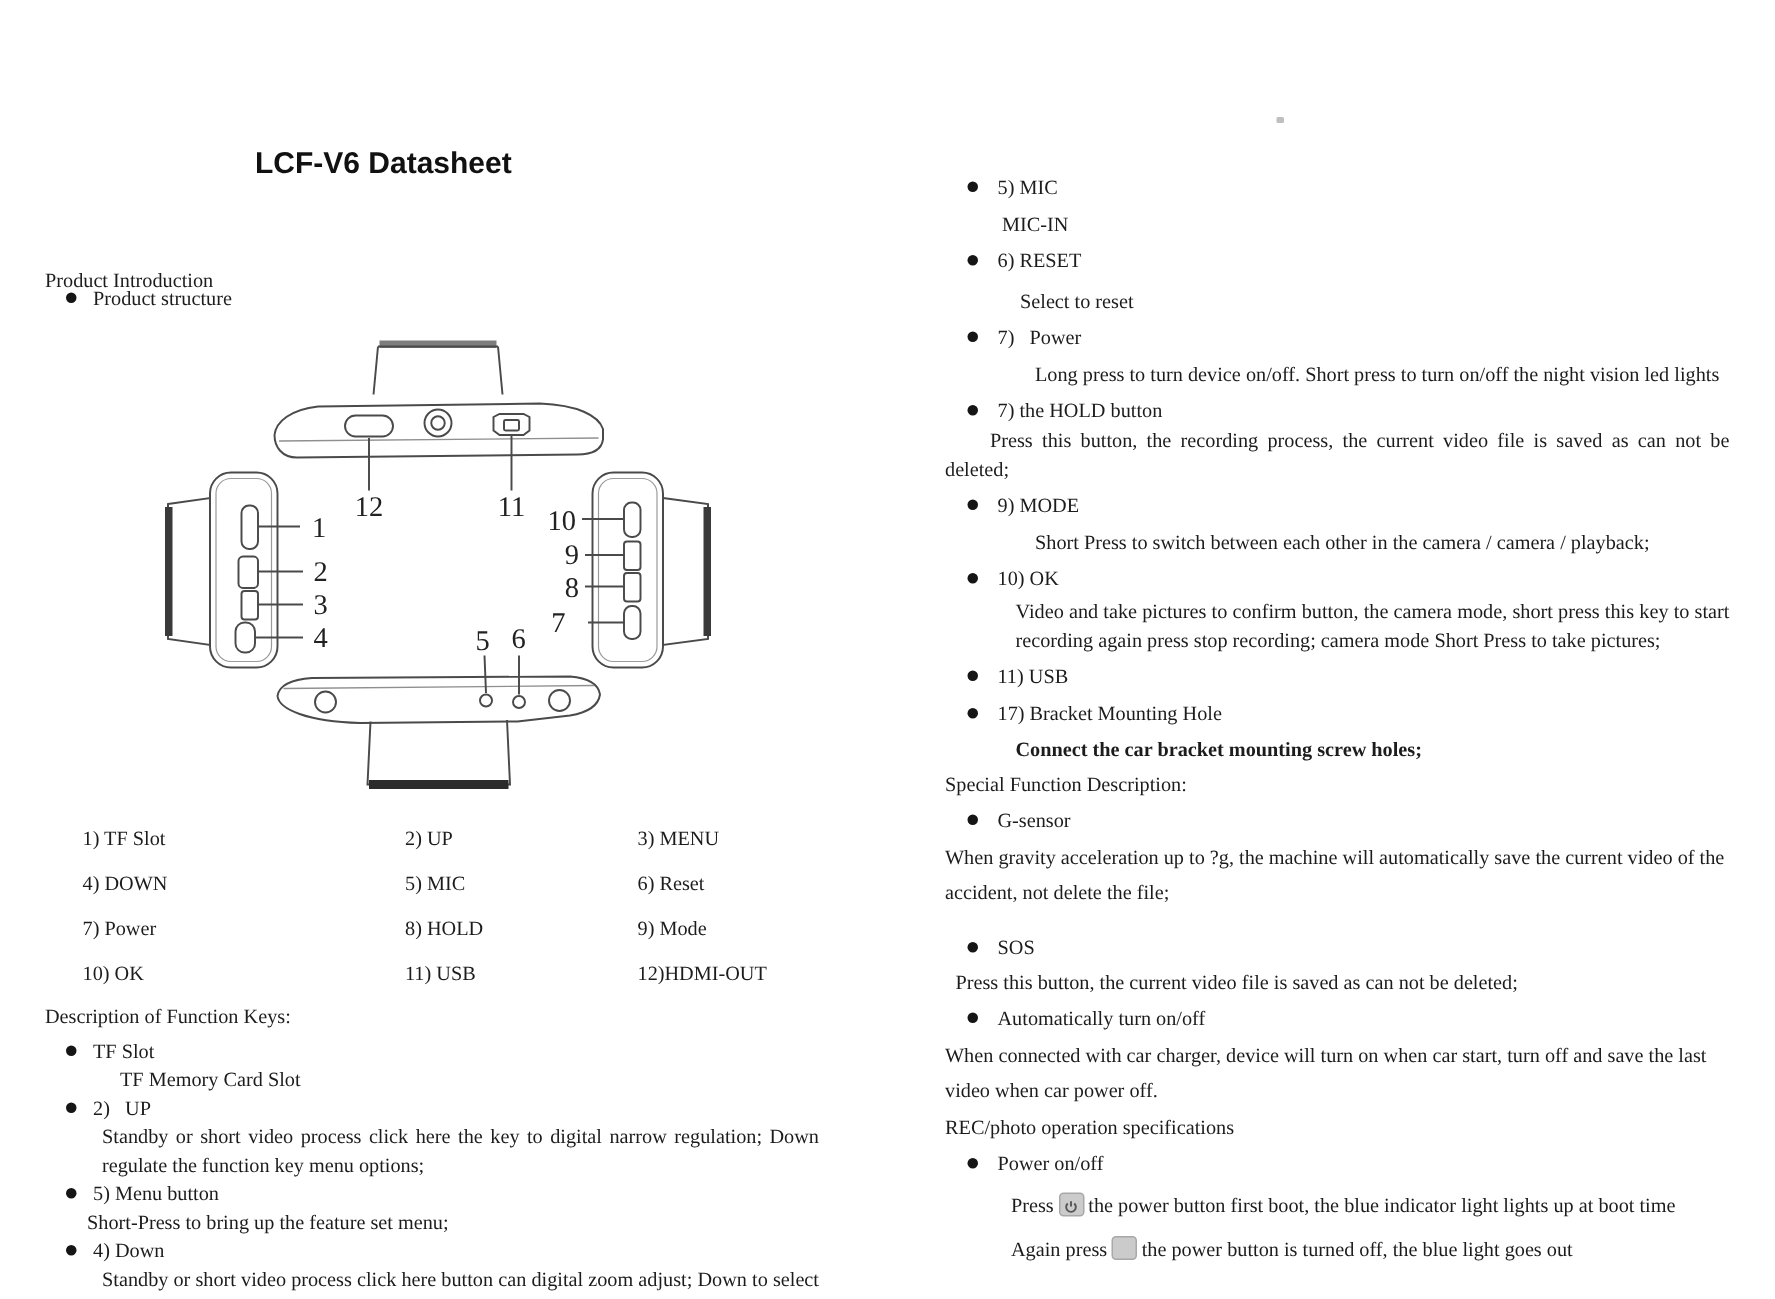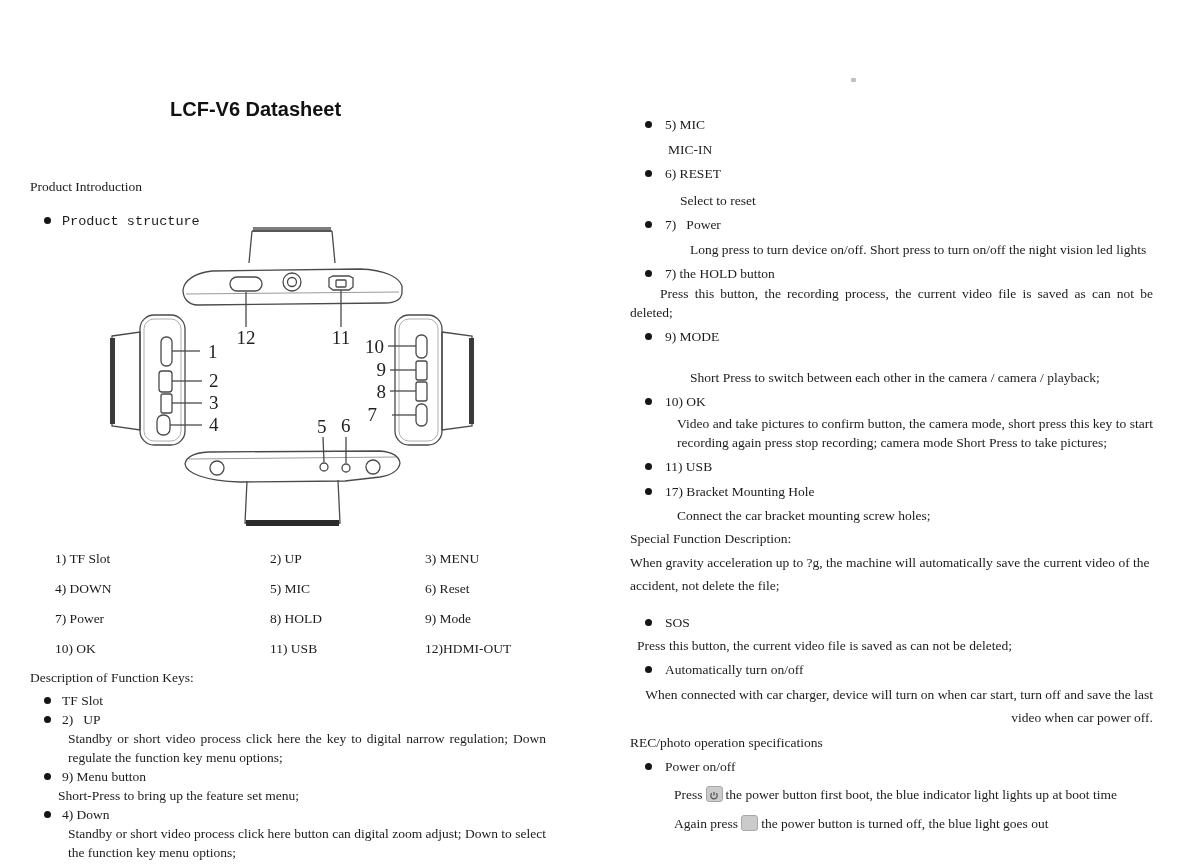--- a/index.html
+++ b/index.html
@@ -4,21 +4,21 @@
 <style>
   html,body{margin:0;padding:0;background:#fff;}
   #page{position:relative;width:1176px;height:866px;background:#fff;overflow:hidden;
         font-family:"Liberation Serif","DejaVu Serif",serif;color:#1c1c1c;font-size:13.5px;line-height:19px;}
   .abs{position:absolute;}
   
   #title{left:170px;top:100px;font-family:"Liberation Sans","DejaVu Sans",sans-serif;
          font-weight:bold;font-size:20px;color:#111;}
   
   #intro-heading{left:30px;top:177px;}
-  #intro-bullet{left:44px;top:212px;font-family:Liberation Mono, monospace;}
+  #intro-bullet{left:44px;top:189px;}
   .bullet{display:inline-block;width:7px;height:7px;background:#151515;border-radius:50%;
           margin-right:11px;vertical-align:1px;}
   .pre{white-space:pre-wrap;}
   
   #diagram{left:90px;top:215px;}
   #diagram text{font-family:"Liberation Serif","DejaVu Serif",serif;font-size:19px;fill:#222;}
   
   #parts-table{left:55px;top:549px;width:470px;display:grid;grid-template-columns:215px 155px 100px;
                grid-auto-rows:30px;}
   
@@ -30,28 +30,28 @@
   .l-desc-sm{margin:0 0 0 28px;}
   
   #right-col{left:630px;top:110px;width:523px;}
   .r-label{padding-left:15px;margin-top:5px;line-height:20px;}
   .r-label .bullet{margin-right:13px;}
   p{margin:0;}
   .d-mic{margin:5px 0 2px 38px;}
   .d-reset{margin:7px 0 2px 50px;}
   .d-power{margin:5px 0 1px 60px;}
   .d-hold{text-indent:30px;text-align:justify;margin:0 0 2px 0;}
-  .d-mode{margin:21px 0 2px 60px;}
+  .d-mode{margin:5px 0 2px 60px;}
   .d-ok{margin:2px 0 2px 47px;text-align:justify;}
   .d-usb{margin:4px 0 2px 35px;line-height:23px;}
-  .d-bracket{margin:4px 0 2px 47px;}
+  .d-bracket{margin:4px 0 2px 47px;font-weight:bold;}
   .flush-heading{margin:4px 0 0 0;}
   .d-gsensor{margin:3px 0 16px 0;line-height:23px;}
   .d-sos{margin:3px 0 0 7px;}
-  .d-auto{margin:3px 0 0 0;line-height:23px;text-align:right;}
+  .d-auto{margin:3px 0 0 0;line-height:23px;}
   .pline{margin:7px 0 0 44px;line-height:22px;}
   .pwr{display:inline-block;background:#cbcbcb;border:1px solid #a8a8a8;border-radius:3px;
        width:15px;height:14px;text-align:center;margin:0 3px;vertical-align:-3px;}
   #noise-dot{left:851px;top:78px;width:5px;height:4px;background:#8a8a8a;opacity:.55;border-radius:1px;}
 </style>
 </head>
 <body>
 
 <div id="page">
 
@@ -152,27 +152,28 @@
     <span>10) OK</span>
     <span>11) USB</span>
     <span>12)HDMI-OUT</span>
   </div>
 
   <div class="abs" id="left-desc">
     <p class="heading">Description of Function Keys:</p>
 
     <div>
       <div class="l-label"><span class="bullet"></span><span class="pre">TF Slot</span></div>
+      <p class="l-desc-indent">TF Memory Card Slot</p>
     </div>
     <div>
       <div class="l-label"><span class="bullet"></span><span class="pre">2)   UP</span></div>
       <p class="l-para">Standby or short video process click here the key to digital narrow regulation; Down regulate the function key menu options;</p>
     </div>
     <div>
-      <div class="l-label"><span class="bullet"></span><span class="pre">9) Menu button</span></div>
+      <div class="l-label"><span class="bullet"></span><span class="pre">5) Menu button</span></div>
       <p class="l-desc-sm">Short-Press to bring up the feature set menu;</p>
     </div>
     <div>
       <div class="l-label"><span class="bullet"></span><span class="pre">4) Down</span></div>
       <p class="l-para">Standby or short video process click here button can digital zoom adjust; Down to select the function key menu options;</p>
     </div>
   </div>
 
   <div class="abs" id="right-col">
 
@@ -204,20 +205,21 @@
       <div class="r-label"><span class="bullet"></span><span class="pre">11) USB</span></div>
     </div>
     <div>
       <div class="r-label"><span class="bullet"></span><span class="pre">17) Bracket Mounting Hole</span></div>
       <p class="d-bracket">Connect the car bracket mounting screw holes;</p>
     </div>
 
     <p class="flush-heading">Special Function Description:</p>
 
     <div>
+      <div class="r-label"><span class="bullet"></span><span>G-sensor</span></div>
       <p class="d-gsensor">When gravity acceleration up to ?g, the machine will automatically save the current video of the accident, not delete the file;</p>
     </div>
     <div>
       <div class="r-label"><span class="bullet"></span><span>SOS</span></div>
       <p class="d-sos">Press this button, the current video file is saved as can not be deleted;</p>
     </div>
     <div>
       <div class="r-label"><span class="bullet"></span><span>Automatically turn on/off</span></div>
       <p class="d-auto">When connected with car charger, device will turn on when car start, turn off and save the last video when car power off.</p>
     </div>

